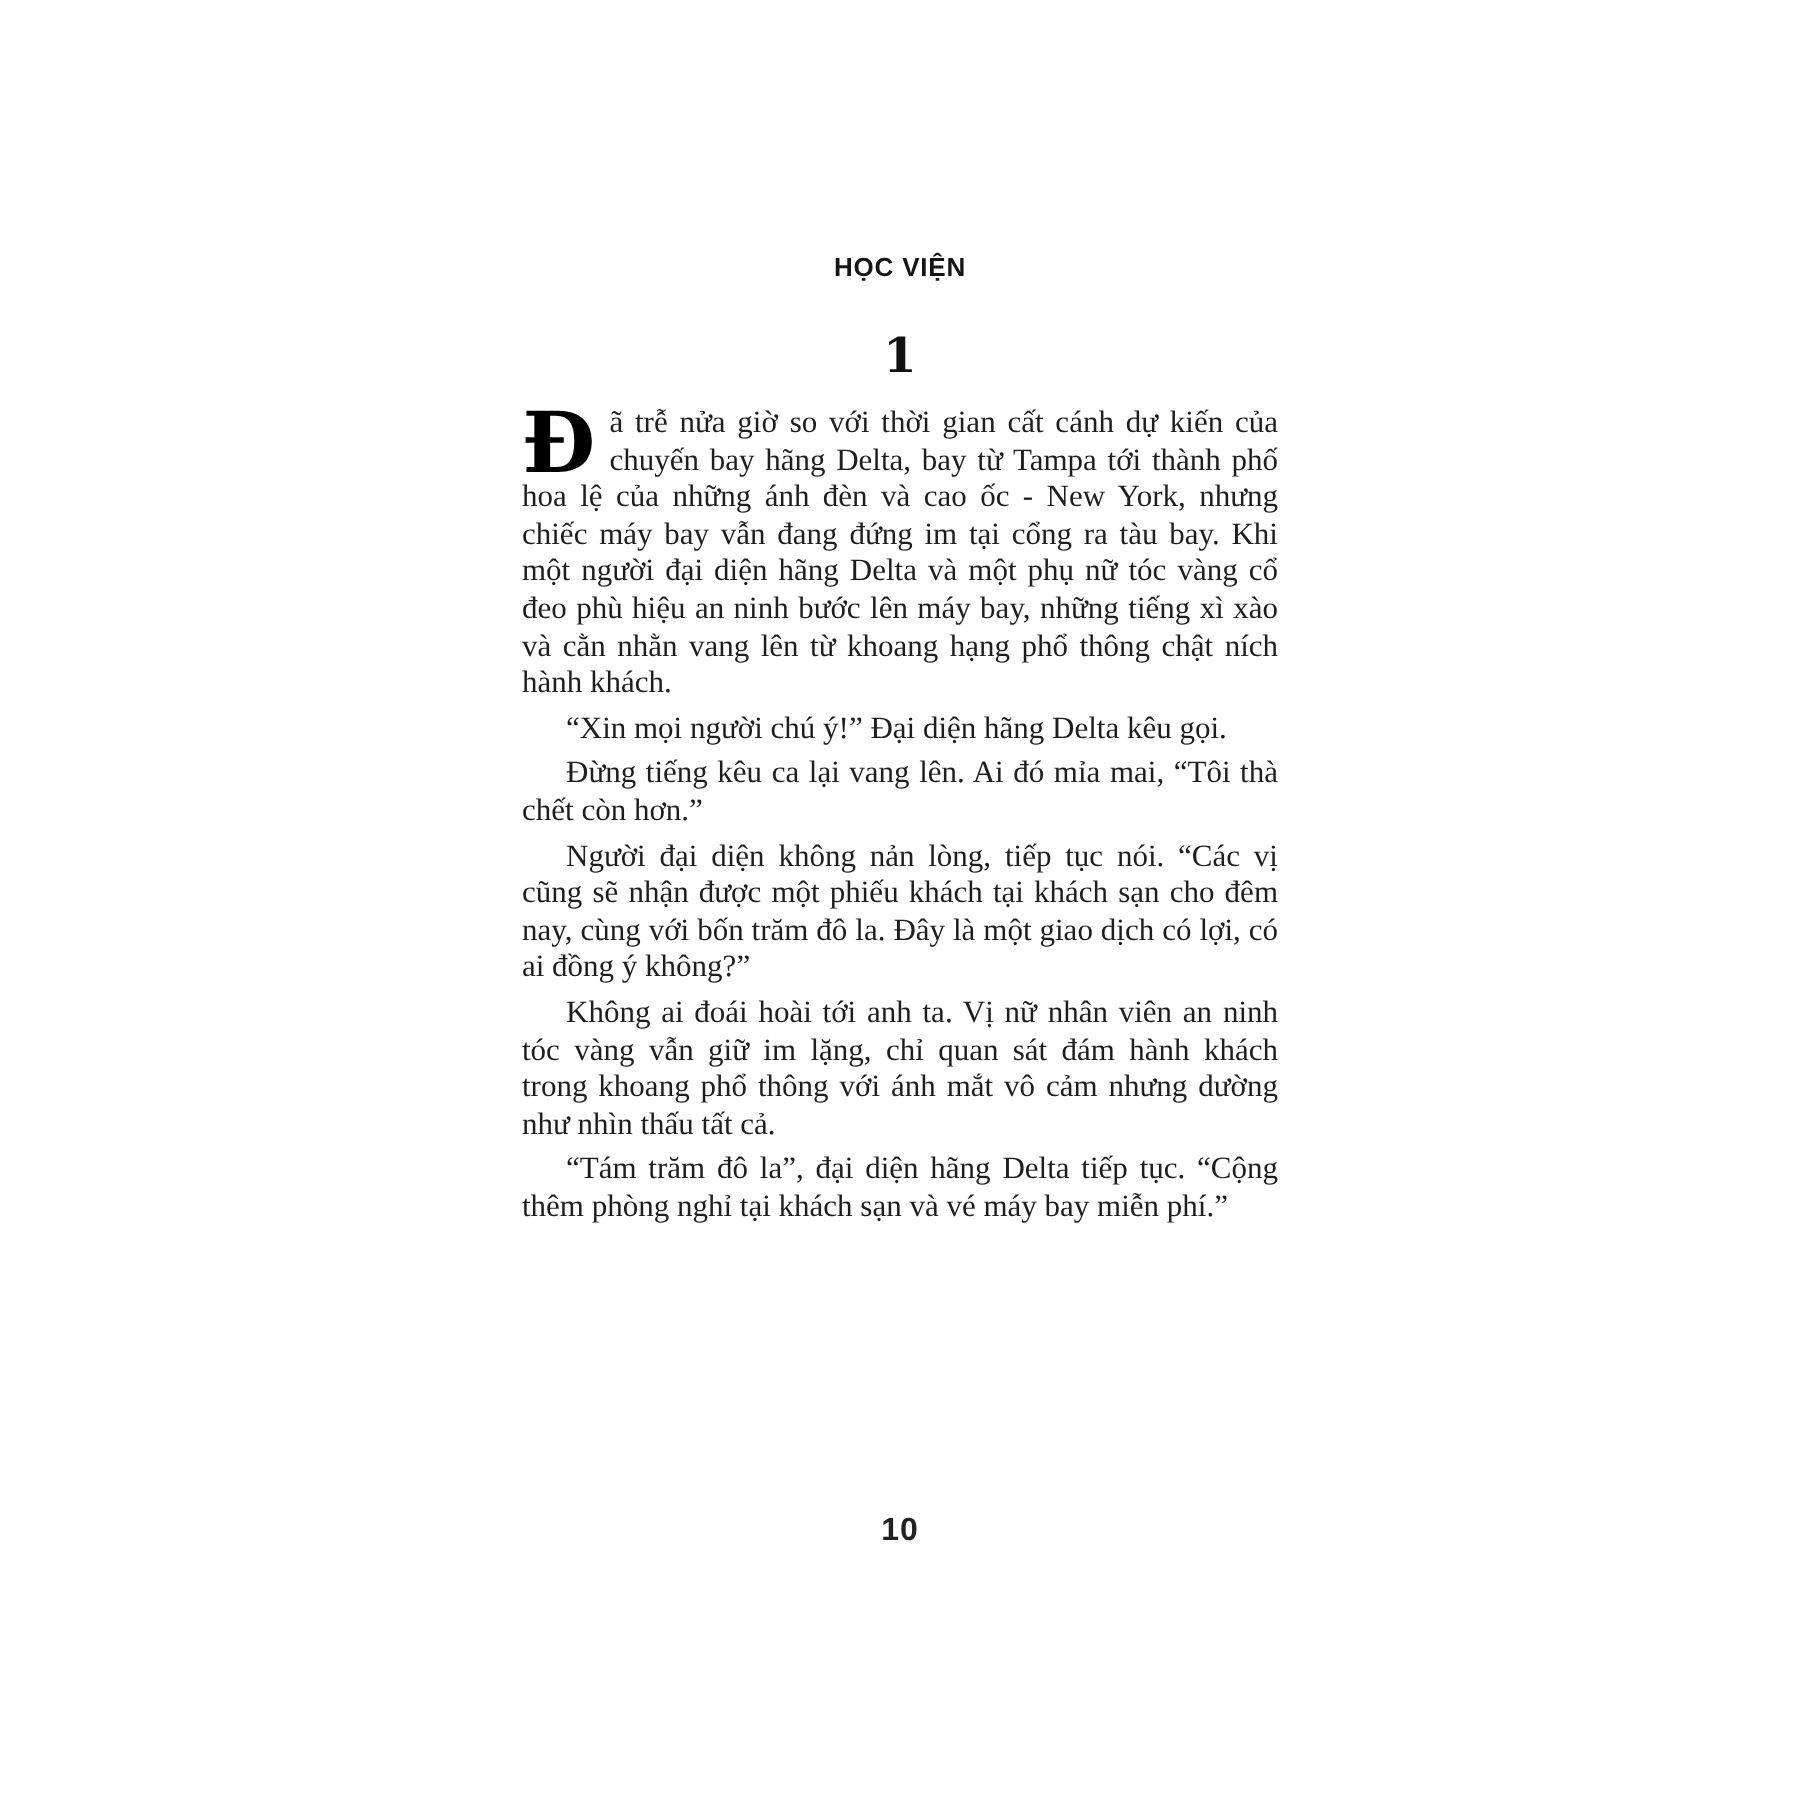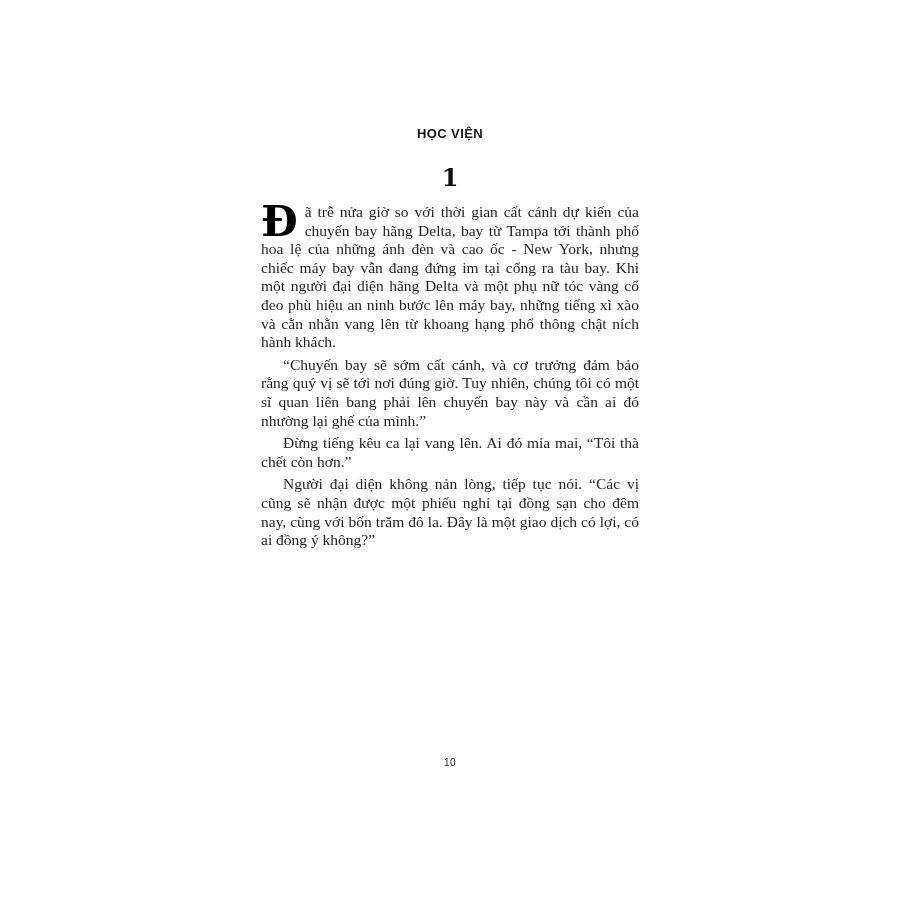--- a/index.html
+++ b/index.html
@@ -61,35 +61,37 @@
     padding: 3px 7px 0 0;
     color: #000000;
   }
   .page-number {
     position: absolute;
     top: 757px;
     left: 0;
     right: 0;
     text-align: center;
     font-family: "Liberation Sans", sans-serif;
-    font-weight: 400;
-    font-size: 10px;
+    font-weight: 700;
+    font-size: 16px;
     letter-spacing: 0.5px;
     color: #222222;
   }
 </style>
 </head>
 <body>
 
 <div class="page">
   <div class="running-header">HỌC VIỆN</div>
 
   <div class="chapter-number">1</div>
 
   <div class="text-block" id="paragraphs">
       <p class="opening"><span class="drop-cap">Đ</span>ã trễ nửa giờ so với thời gian cất cánh dự kiến của chuyến bay hãng Delta, bay từ Tampa tới thành phố hoa lệ của những ánh đèn và cao ốc - New York, nhưng chiếc máy bay vẫn đang đứng im tại cổng ra tàu bay. Khi một người đại diện hãng Delta và một phụ nữ tóc vàng cổ đeo phù hiệu an ninh bước lên máy bay, những tiếng xì xào và cằn nhằn vang lên từ khoang hạng phổ thông chật ních hành khách.</p>
-      <p>“Chuyến bay sẽ sớm cất cánh, và cơ trưởng đảm bảo rằng quý vị sẽ tới nơi đúng giờ. Tuy nhiên, chúng tôi có một sĩ quan liên bang phải lên chuyến bay này và cần ai đó nhường lại ghế của mình.”</p>
+      <p>“Xin mọi người chú ý!” Đại diện hãng Delta kêu gọi.</p>
       <p>Đừng tiếng kêu ca lại vang lên. Ai đó mỉa mai, “Tôi thà chết còn hơn.”</p>
-      <p>Người đại diện không nản lòng, tiếp tục nói. “Các vị cũng sẽ nhận được một phiếu nghỉ tại đồng sạn cho đêm nay, cùng với bốn trăm đô la. Đây là một giao dịch có lợi, có ai đồng ý không?”</p>
+      <p>Người đại diện không nản lòng, tiếp tục nói. “Các vị cũng sẽ nhận được một phiếu khách tại khách sạn cho đêm nay, cùng với bốn trăm đô la. Đây là một giao dịch có lợi, có ai đồng ý không?”</p>
+      <p>Không ai đoái hoài tới anh ta. Vị nữ nhân viên an ninh tóc vàng vẫn giữ im lặng, chỉ quan sát đám hành khách trong khoang phổ thông với ánh mắt vô cảm nhưng dường như nhìn thấu tất cả.</p>
+      <p>“Tám trăm đô la”, đại diện hãng Delta tiếp tục. “Cộng thêm phòng nghỉ tại khách sạn và vé máy bay miễn phí.”</p>
     </div>
 
   <div class="page-number">10</div>
 </div>
 
 </body></html>

